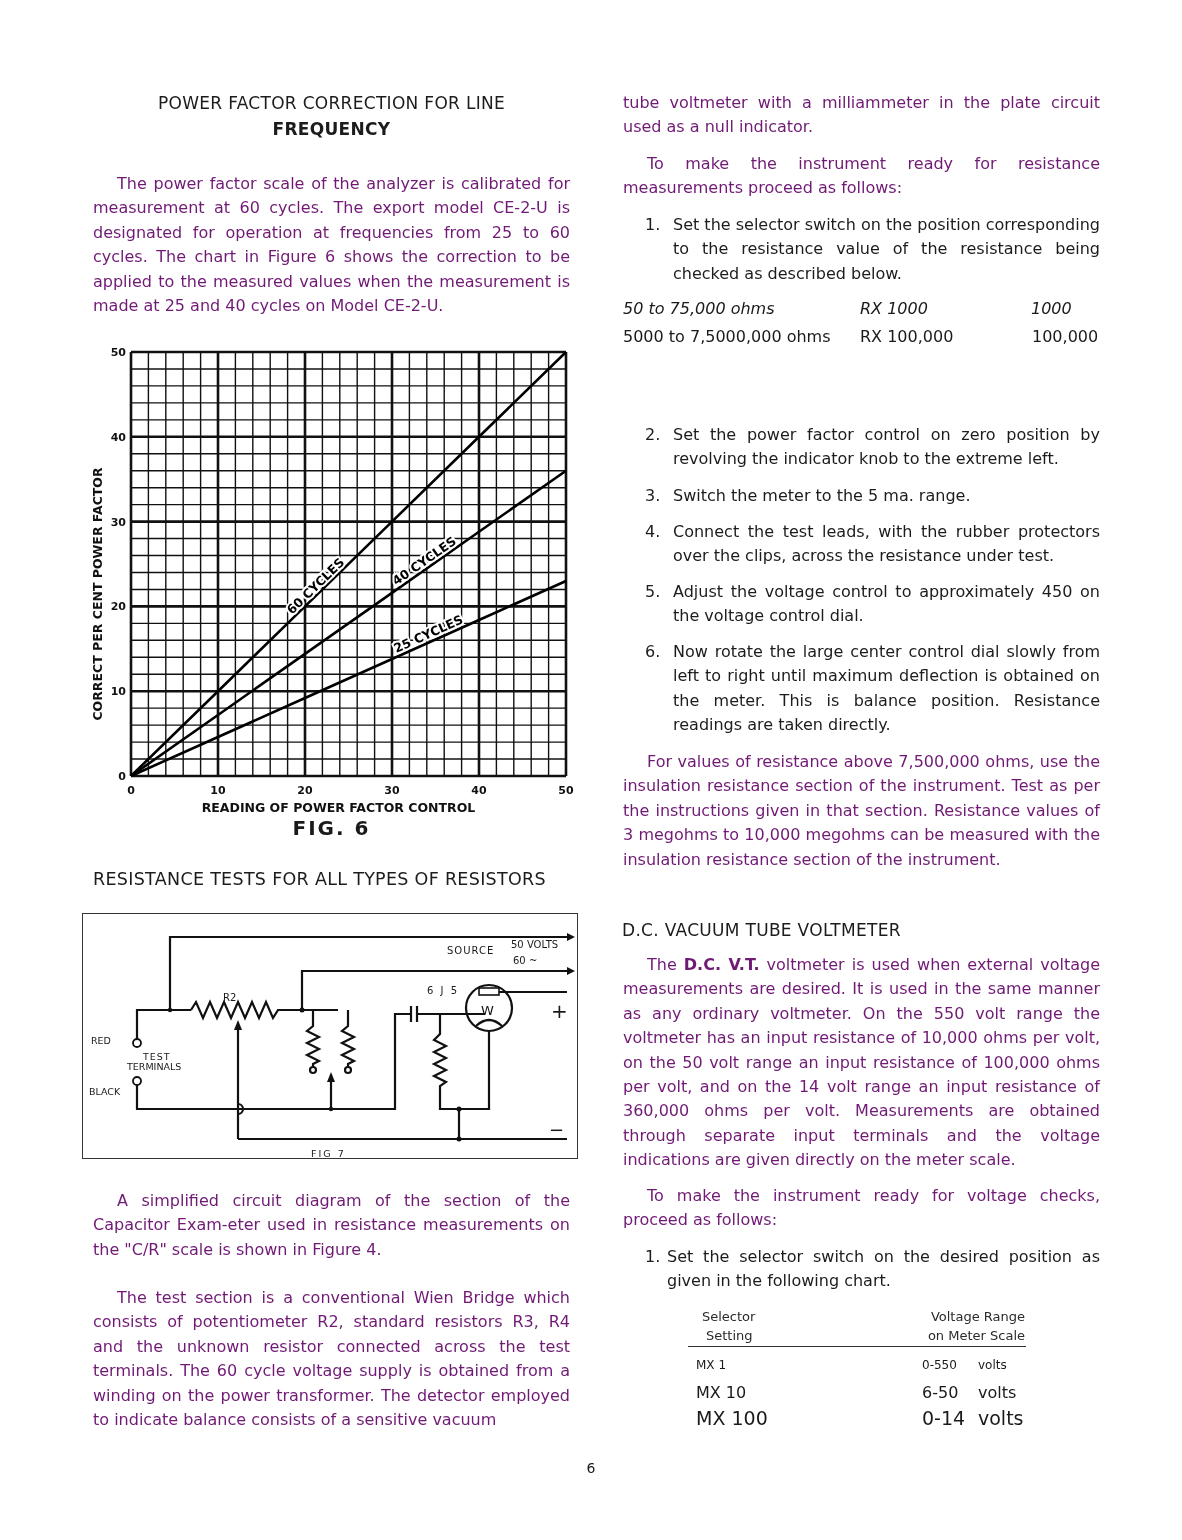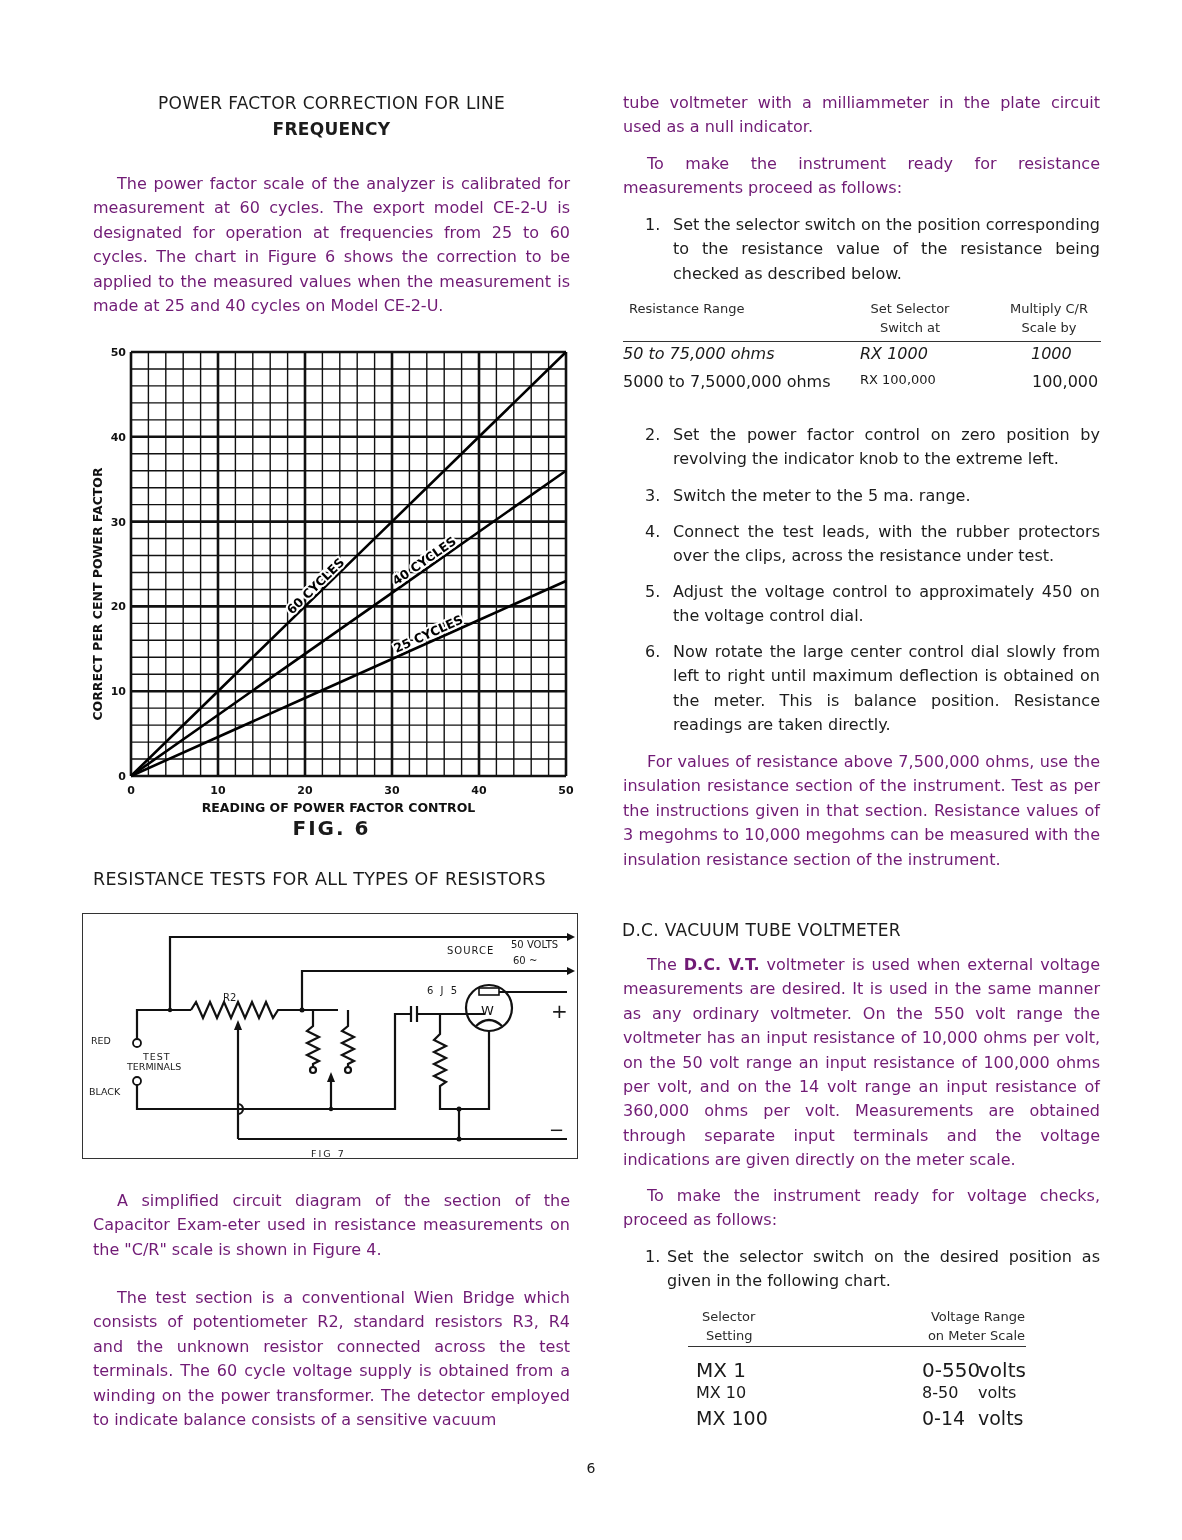--- a/index.html
+++ b/index.html
@@ -184,39 +184,28 @@
 
 <div class="abs para" style="left:623px; top:91px; width:477px;">tube voltmeter with a milliammeter in the plate circuit used as a null indicator.</div>
 <div class="abs para" style="left:623px; top:152px; width:477px; text-indent:24px;">To make the instrument ready for resistance measurements proceed as follows:</div>
 
 <div class="item" style="left:645px; top:213px; width:455px; height:75px;">
   <span class="num">1.</span>
   <span class="txt">Set the selector switch on the position corresponding to the resistance value of the resistance being checked as described below.</span>
 </div>
 
 <div class="abs" style="left:623px; top:297px; width:478px;">
-  <div style="position:relative; height:44px; border-bottom:1.5px solid #333;" class="th-small">
-    <span class="abs" style="left:6px; top:2px;">Resistance Range</span>
-    <span class="abs center" style="left:232px; top:2px; width:110px;">
-      <span style="display:block;">Set Selector</span>
-      <span style="display:block;">Switch at</span>
-    </span>
-    <span class="abs center" style="left:372px; top:2px; width:108px;">
-      <span style="display:block;">Multiply C/R</span>
-      <span style="display:block;">Scale by</span>
-    </span>
-  </div>
   <div style="position:relative; height:28px; margin-top:0;font-style:italic;">
     <span class="abs" style="left:0; top:2px; font-size:16px;">50 to 75,000 ohms</span>
     <span class="abs" style="left:237px; top:2px; font-size:16px;">RX 1000</span>
     <span class="abs" style="left:408px; top:2px; font-size:16px;">1000</span>
   </div>
   <div style="position:relative; height:28px;">
     <span class="abs" style="left:0; top:2px; font-size:16px;">5000 to 7,5000,000 ohms</span>
-    <span class="abs" style="left:237px; top:2px; font-size:13px;">RX 100,000</span>
+    <span class="abs" style="left:237px; top:2px; font-size:16px;">RX 100,000</span>
     <span class="abs" style="left:409px; top:2px; font-size:16px;">100,000</span>
   </div>
 </div>
 
 <div class="item" style="left:645px; top:423px; width:455px; height:50px;">
   <span class="num">2.</span>
   <span class="txt">Set the power factor control on zero position by revolving the indicator knob to the extreme left.</span>
 </div>
 <div class="item" style="left:645px; top:484px; width:455px; height:26px;">
   <span class="num">3.</span>
@@ -252,28 +241,28 @@
   <div style="position:relative; height:40px; border-bottom:1.5px solid #333;" class="th-small">
     <span class="abs" style="left:14px; top:1px;">
       <span style="display:block;">Selector</span>
       <span style="display:block; padding-left:4px;">Setting</span>
     </span>
     <span class="abs" style="left:225px; top:1px; width:112px; text-align:right;">
       <span style="display:block;">Voltage Range</span>
       <span style="display:block;">on Meter Scale</span>
     </span>
   </div>
-  <div style="position:relative; height:24.5px; margin-top:11px; font-size:20px;">
+  <div style="position:relative; height:24.5px; margin-top:11px; font-size:12px;">
     <span class="abs" style="left:8px;">MX 1</span>
     <span class="abs" style="left:234px;">0-550</span>
     <span class="abs" style="left:290px;">volts</span>
   </div>
   <div style="position:relative; height:24.5px; font-size:16px;">
     <span class="abs" style="left:8px;">MX 10</span>
-    <span class="abs" style="left:234px;">8-50</span>
+    <span class="abs" style="left:234px;">6-50</span>
     <span class="abs" style="left:290px;">volts</span>
   </div>
   <div style="position:relative; height:24.5px; font-size:19px;">
     <span class="abs" style="left:8px;">MX 100</span>
     <span class="abs" style="left:234px;">0-14</span>
     <span class="abs" style="left:290px;">volts</span>
   </div>
 </div>
 
 <div class="abs center" style="left:541px; top:1460px; width:100px; font-size:14px;">6</div>

